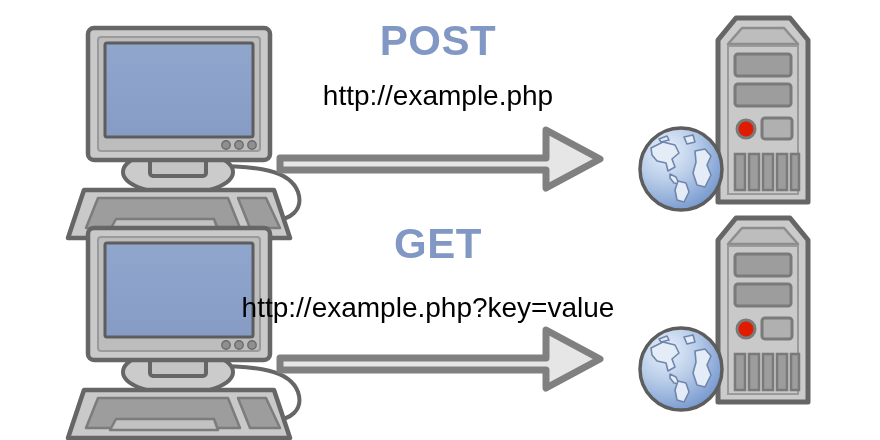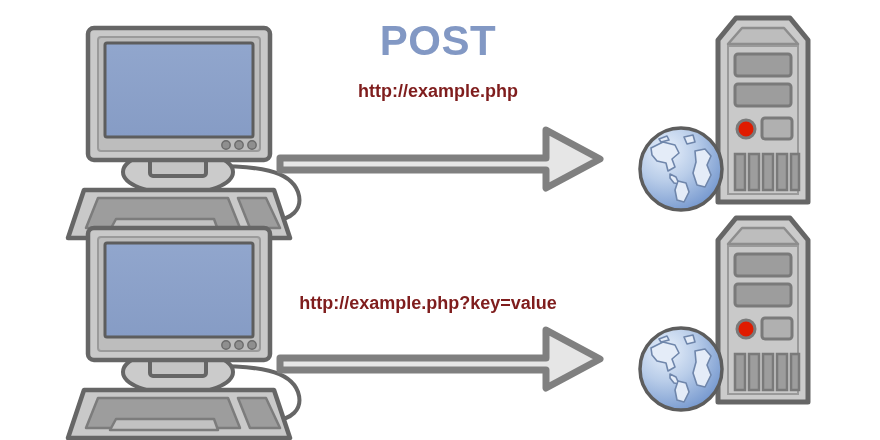--- a/index.html
+++ b/index.html
@@ -35,23 +35,23 @@
     letter-spacing: 0.5px;
     color: #8298c4;
     line-height: 1;
     white-space: nowrap;
     user-select: none;
   }
   .label-url {
     position: absolute;
     width: 460px;
     text-align: center;
-    font-weight: bold;
-    font-size: 18px;
-    color: #7f1d1d;
+    font-weight: normal;
+    font-size: 28px;
+    color: #000000;
     line-height: 1;
     white-space: nowrap;
     user-select: none;
   }
   #post-method { left: 218px; top: 20px; }
   #post-url    { left: 208px; top: 82px; }
   #get-method  { left: 218px; top: 223px; }
   #get-url     { left: 198px; top: 294px; }
 </style>
 </head>
@@ -162,16 +162,17 @@
       <g transform="translate(681,369)">
         <use href="#globe-sym"></use>
       </g>
     </g>
   </svg>
 
   <div class="label-method" id="post-method">POST</div>
 
   <div class="label-url" id="post-url">http://example.php</div>
 
+  <div class="label-method" id="get-method">GET</div>
 
   <div class="label-url" id="get-url">http://example.php?key=value</div>
 
 </div>
 
 </body></html>

